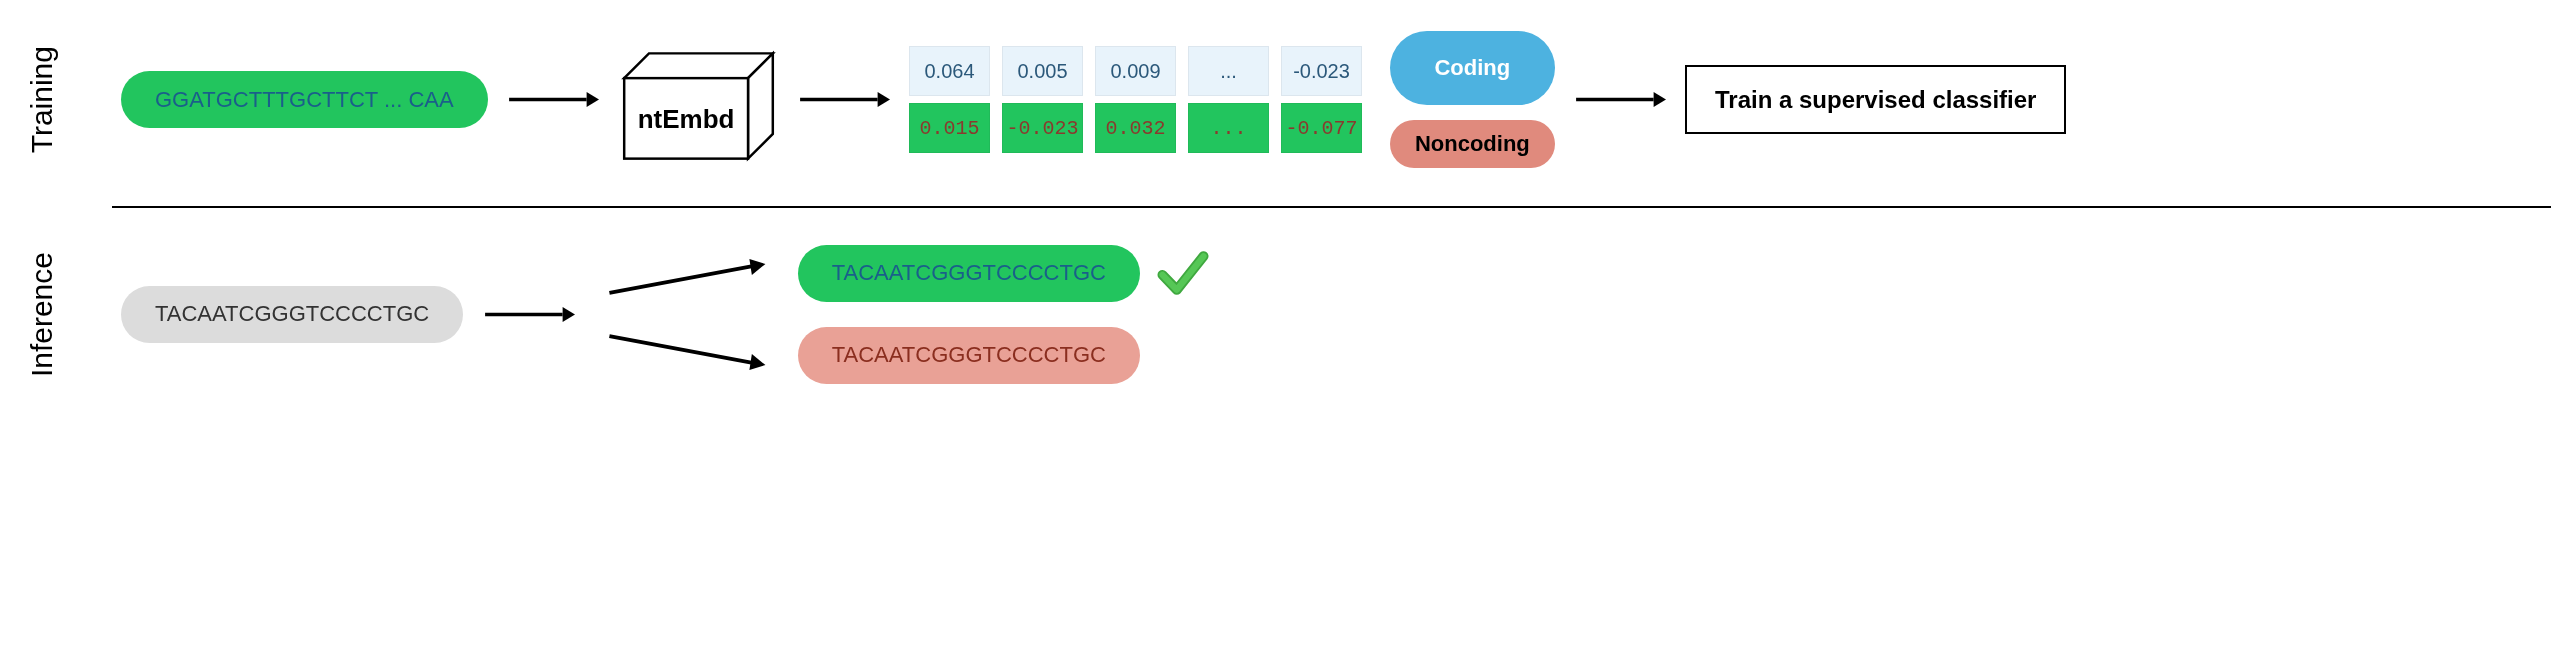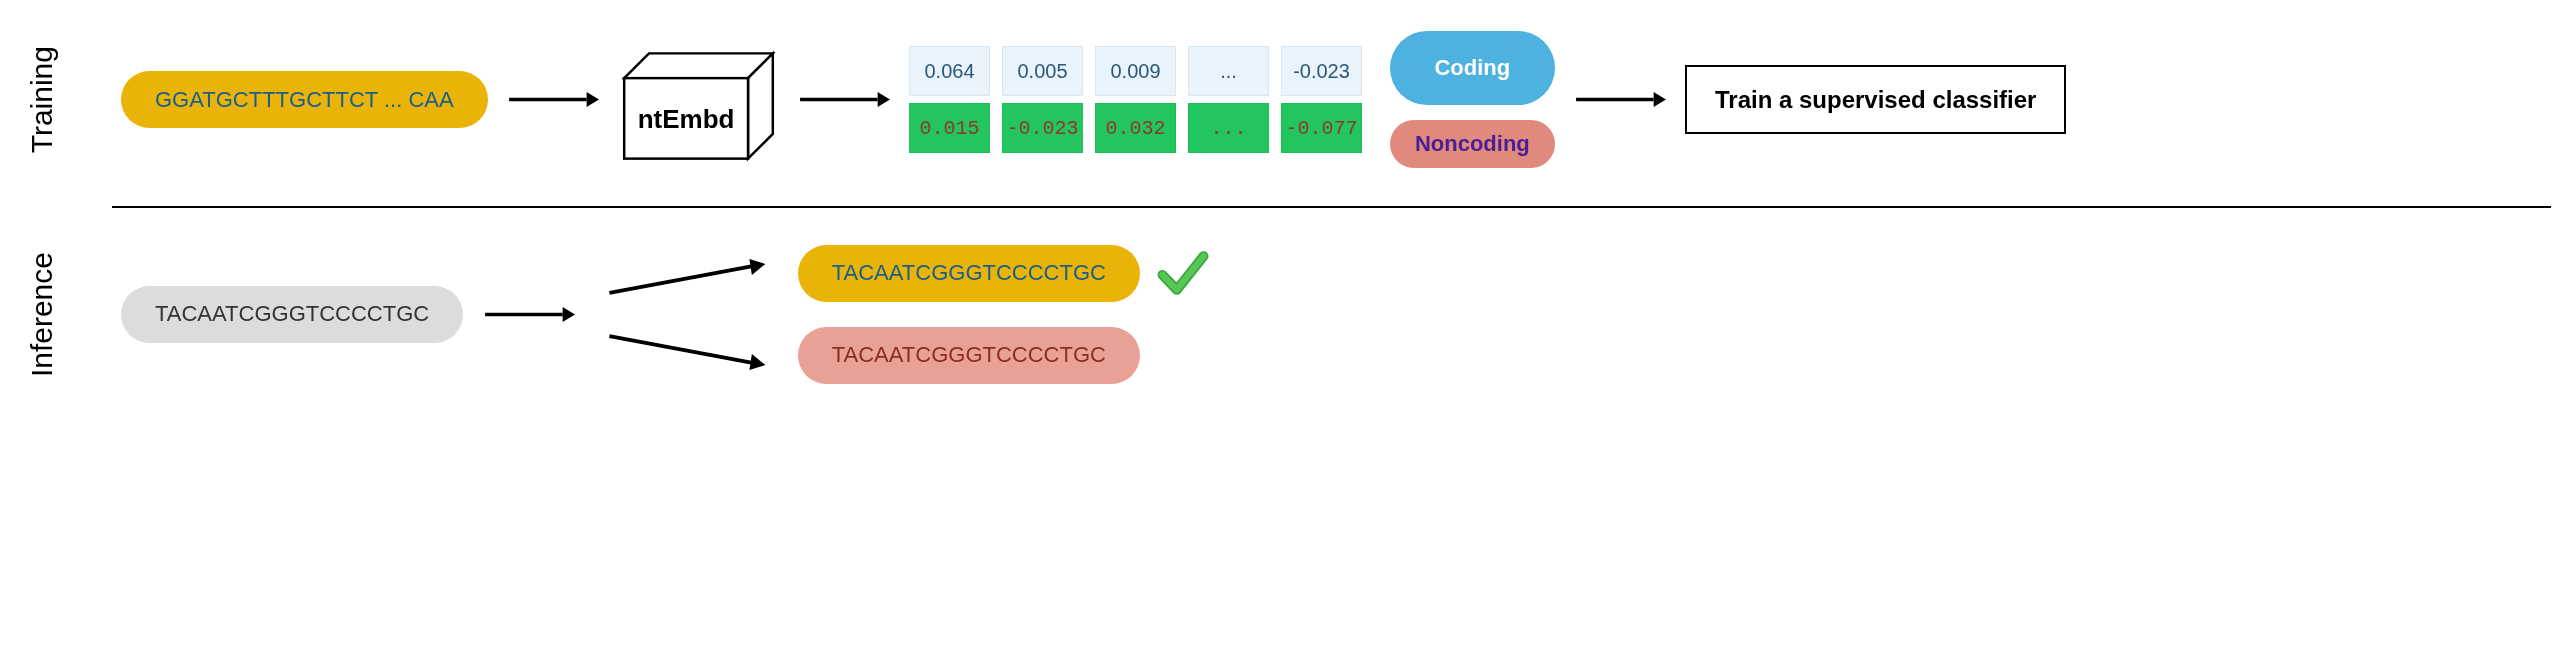--- a/index.html
+++ b/index.html
@@ -36,25 +36,25 @@
     gap: 15.5px;
   }
   .pill {
     border-radius: 31px;
     padding: 15.5px 34px;
     font-size: 22px;
     font-family: Arial, sans-serif;
     text-align: center;
     white-space: nowrap;
   }
-  .pill.blue { background: #eab308; color: #1a5f8a; }
+  .pill.blue { background: #22c55e; color: #1a5f8a; }
   .pill.red  { background: #e9a196; color: #8a2e1f; }
   .pill.grey { background: #dcdcdc; color: #333; }
   .pill.blue-small { background: #4db2e0; color: #fff; font-weight: 600; border-radius: 619px; padding: 24px 25px; font-size: 22px; }
-  .pill.red-small  { background: #e08a7d; color: #4c1d95; font-weight: 600; border-radius: 619px; padding: 11px 25px; font-size: 22px; }
+  .pill.red-small  { background: #e08a7d; color: #000000; font-weight: 600; border-radius: 619px; padding: 11px 25px; font-size: 22px; }
   .arrow {
     flex-shrink: 0;
   }
   .arrow svg { display: block; }
   .cube {
     position: relative;
     width: 161px;
     height: 105px;
     flex-shrink: 0;
   }

